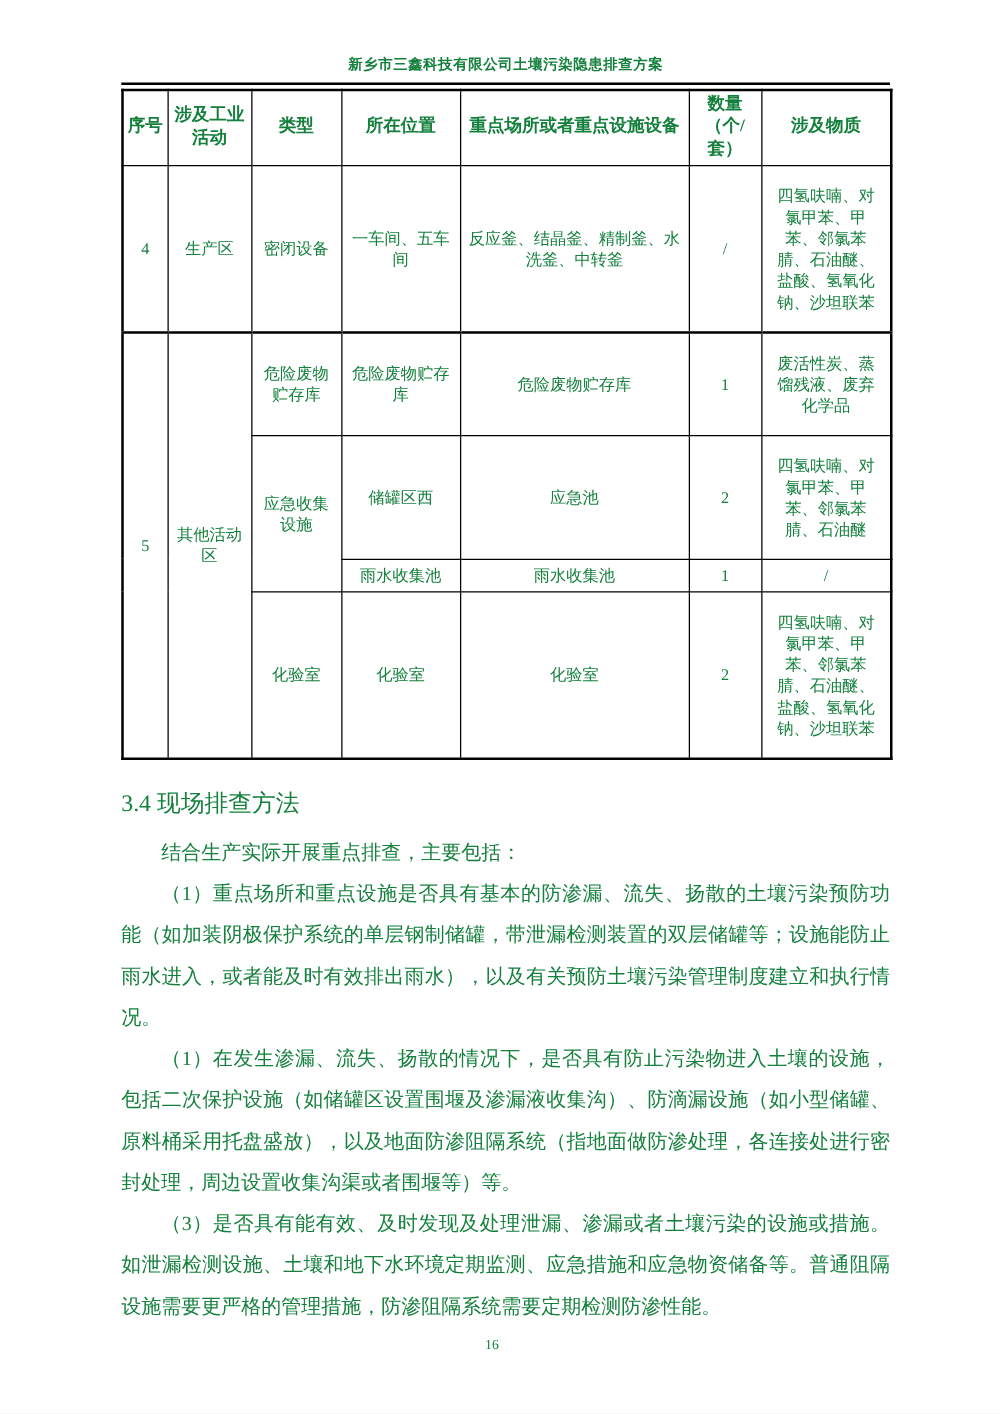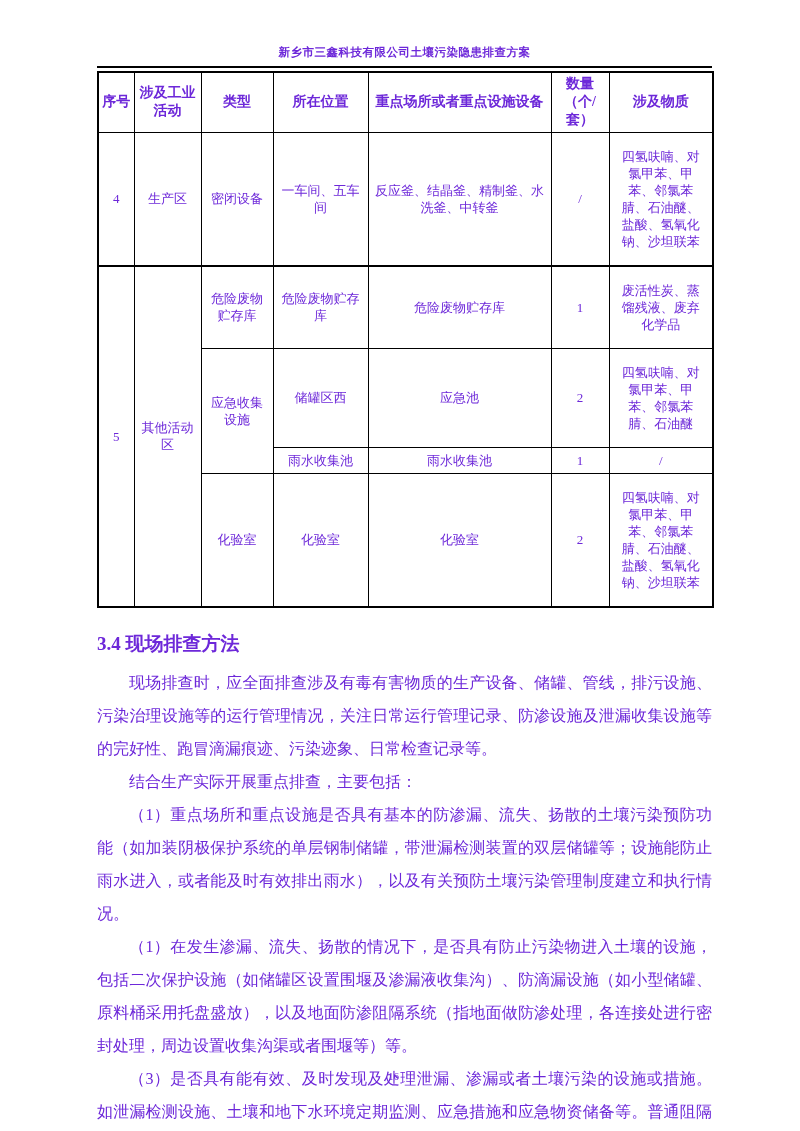--- a/index.html
+++ b/index.html
@@ -3,21 +3,21 @@
 <meta charset="utf-8">
 <style>
   html,body { margin:0; padding:0; background:#e8e8e8; }
   .page {
     position: relative;
     width: 800px;
     height: 1131px;
     margin: 0 auto;
     background: #ffffff;
     font-family: "Liberation Serif", "DejaVu Serif", serif;
-    color: #6d28d9;
+    color: #15803d;
     overflow: hidden;
     box-sizing: border-box;
   }
   .content {
     margin-left: 97px;
     margin-right: 88px;
     padding-top: 45px;
   }
   .page-header {
     text-align: center;
@@ -57,21 +57,21 @@
   tr.row-4        { height: 110px; }
   tr.row-5-sub1   { height: 58px; }
   tr.row-5-sub2   { height: 76px; }
   tr.row-5-sub3   { height: 26px; }
   tr.row-5-sub4   { height: 110px; }
   tr.row-4 td { border-bottom: 2.5px solid #000; }
   td.type-cell { padding: 1px 6px; text-align: center; }
   td.subs-cell { padding: 15px 6px; }
   .section-heading {
     font-size: 19px;
-    font-weight: bold;
+    font-weight: normal;
     margin: 23px 0 9px 0;
     line-height: 26px;
   }
   .body-para {
     font-size: 16px;
     line-height: 33px;
     text-align: justify;
     text-indent: 32px;
     margin: 0;
   }
@@ -151,21 +151,20 @@
           <td>化验室</td>
           <td>化验室</td>
           <td>2</td>
           <td class="subs-cell">四氢呋喃、对氯甲苯、甲苯、邻氯苯腈、石油醚、盐酸、氢氧化钠、沙坦联苯</td>
         </tr>
       </tbody>
     </table>
 
     <div class="section-heading">3.4 现场排查方法</div>
 
-    <p class="body-para">现场排查时，应全面排查涉及有毒有害物质的生产设备、储罐、管线，排污设施、污染治理设施等的运行管理情况，关注日常运行管理记录、防渗设施及泄漏收集设施等的完好性、跑冒滴漏痕迹、污染迹象、日常检查记录等。</p>
     <p class="body-para">结合生产实际开展重点排查，主要包括：</p>
     <p class="body-para">（1）重点场所和重点设施是否具有基本的防渗漏、流失、扬散的土壤污染预防功能（如加装阴极保护系统的单层钢制储罐，带泄漏检测装置的双层储罐等；设施能防止雨水进入，或者能及时有效排出雨水），以及有关预防土壤污染管理制度建立和执行情况。</p>
     <p class="body-para">（1）在发生渗漏、流失、扬散的情况下，是否具有防止污染物进入土壤的设施，包括二次保护设施（如储罐区设置围堰及渗漏液收集沟）、防滴漏设施（如小型储罐、原料桶采用托盘盛放），以及地面防渗阻隔系统（指地面做防渗处理，各连接处进行密封处理，周边设置收集沟渠或者围堰等）等。</p>
     <p class="body-para">（3）是否具有能有效、及时发现及处理泄漏、渗漏或者土壤污染的设施或措施。如泄漏检测设施、土壤和地下水环境定期监测、应急措施和应急物资储备等。普通阻隔设施需要更严格的管理措施，防渗阻隔系统需要定期检测防渗性能。</p>
 
   </div>
 
   <div class="page-footer">16</div>
 </div>
 

